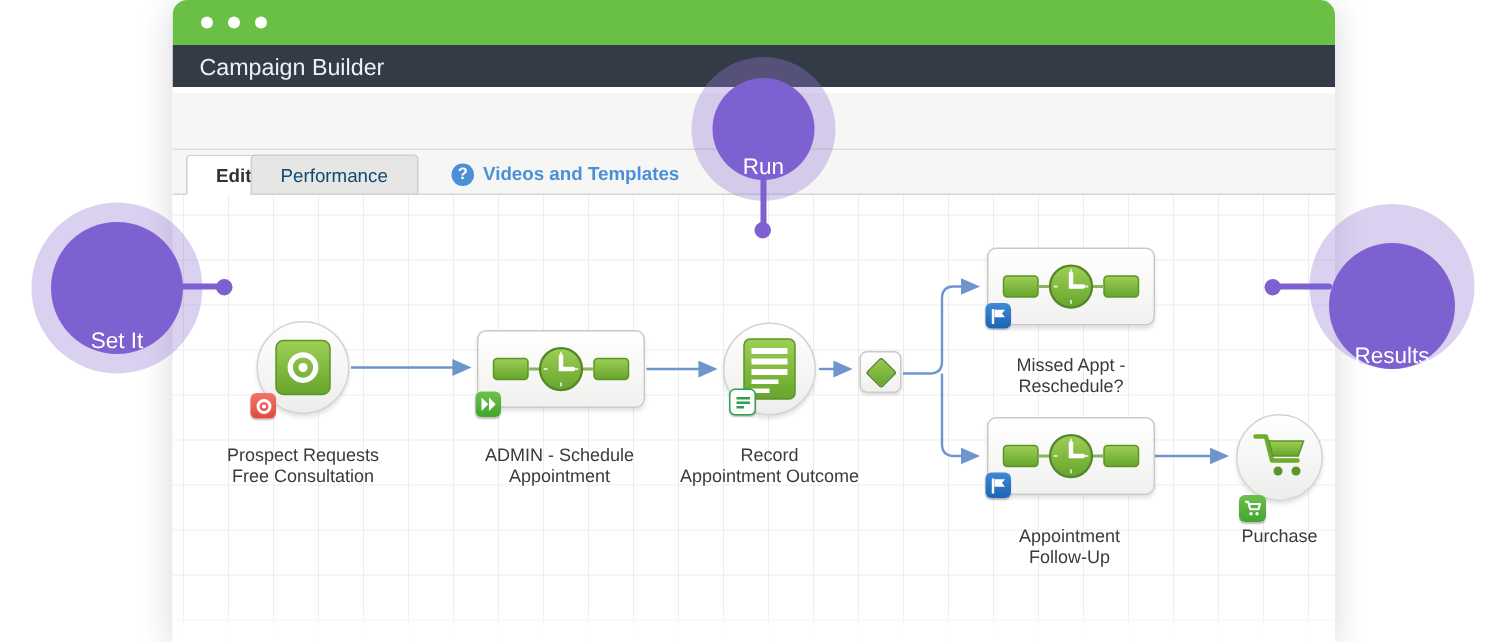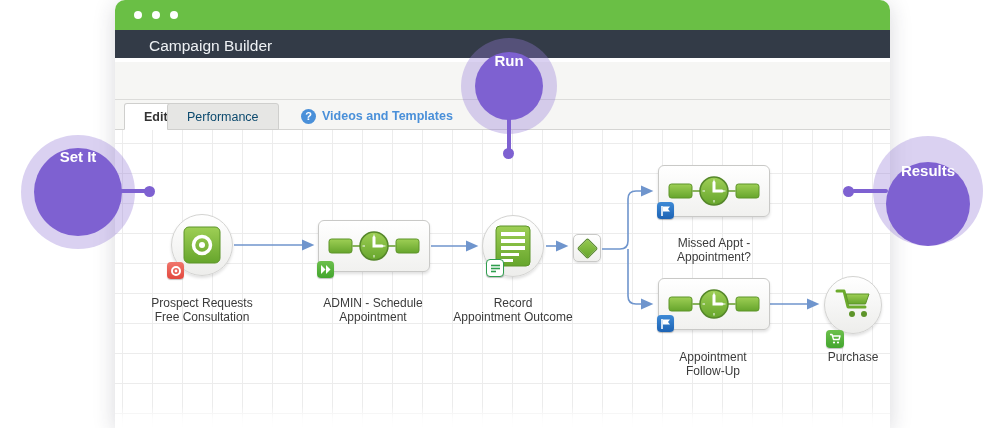--- a/index.html
+++ b/index.html
@@ -6,21 +6,21 @@
   html,body { width:1005px; height:428px; background:#fff; font-family:"Liberation Sans", sans-serif; }
   .stage { position:relative; width:1005px; height:428px; overflow:hidden; background:#fff; }
 
   
   .window { position:absolute; left:115px; top:0; width:775px; height:428px;
     border-radius:10px 10px 0 0; overflow:hidden; background:#fff; z-index:1;
     box-shadow:0 4px 22px rgba(40,40,60,.18); }
   .titlebar { position:absolute; left:0; top:0; width:100%; height:30px; background:#6abf45; }
   .titlebar .dot { position:absolute; top:11px; width:8px; height:8px; border-radius:50%; background:#fff; }
   .appheader { position:absolute; left:0; top:30px; width:100%; height:28px; background:#333b47;
-    color:#eef1f4; font-size:15.5px; line-height:32px; padding-left:34px; }
+    color:#eef1f4; font-size:15.5px; line-height:32px; padding-left:18px; }
   .toolbar { position:absolute; left:0; top:62px; width:100%; height:38px; background:#f6f6f4;
     border-bottom:1px solid #dcdcda; }
   .btn { position:absolute; top:71px; height:26px; background:linear-gradient(#ffffff,#f3f3f1);
     border:1px solid #c3c3c1; border-radius:4px; font-family:"Liberation Sans",sans-serif;
     font-size:12px; font-weight:bold; color:#3f3f3f; padding:0 12px; cursor:pointer; box-shadow:0 1px 1px rgba(0,0,0,.05); }
   .btn-back { left:15px; }
   .btn-campaign { left:102px; padding-right:26px; }
   .btn-campaign .caret { position:absolute; right:10px; top:8px; font-size:9px; color:#8a8a8a; }
   .title-partial { position:absolute; left:429px; top:77px; font-size:13px; font-weight:bold; color:#3a3a3a; }
   .saved { position:absolute; right:156px; top:78px; font-size:12px; color:#5d5d5d; }
@@ -63,21 +63,21 @@
   .badge-green { background:linear-gradient(#6cc04c,#43a52e); }
   .badge-blue  { background:linear-gradient(#3e8ad6,#1d63b4); }
   .badge-white { background:#fff; border:1.5px solid #2f9e4e; }
 
   .nlabel { position:absolute; width:150px; text-align:center; font-size:12px; line-height:14px;
     color:#3b3b3b;margin-top:16px; }
 
   
   .halo { position:absolute; border-radius:50%; background:rgba(148,124,214,.35); z-index:5; }
   .pcircle { position:absolute; border-radius:50%; background:#7e61d1; z-index:6; color:#fff;
-    display:flex; align-items:flex-start; justify-content:center; font-size:15px;font-weight:bold; }
+    display:flex; align-items:flex-end; justify-content:center; font-size:15px; }
   .pline { position:absolute; background:#7e61d1; z-index:6; border-radius:2px; }
   .pdot { position:absolute; width:11px; height:11px; border-radius:50%; background:#7e61d1; z-index:6; }
 </style>
 </head>
 <body>
 
 <svg width="0" height="0" style="position:absolute">
   <defs>
     <linearGradient id="seqg" x1="0" y1="0" x2="0" y2="1">
       <stop offset="0" stop-color="#9ecf55"></stop>
@@ -230,21 +230,21 @@
         </svg>
       </div>
       <div class="badge badge-blue" style="left:542px;top:202px">
         <svg width="11" height="12" viewBox="0 0 11 12">
             <line x1="2" y1="1" x2="2" y2="11" stroke="#fff" stroke-width="1.6"></line>
             <path d="M3 1.5 h7 l-2 2.5 l2 2.5 h-7 Z" fill="#fff"></path>
           </svg>
       </div>
       <div class="nlabel" style="left:524px;top:220px">
         <span>Missed Appt -</span><br>
-        <span>Appointment?</span>
+        <span>Reschedule?</span>
       </div>
 
       <div class="rect-node" style="left:543px;top:278px">
         <svg width="92" height="36" viewBox="0 0 92 36">
           <rect x="1" y="11" width="23" height="14" rx="2.5" fill="url(#seqg)" stroke="#5d9429"></rect>
           <rect x="68" y="11" width="23" height="14" rx="2.5" fill="url(#seqg)" stroke="#5d9429"></rect>
           <line x1="24" y1="18" x2="32" y2="18" stroke="#89b35e" stroke-width="2"></line>
           <line x1="60" y1="18" x2="68" y2="18" stroke="#89b35e" stroke-width="2"></line>
           <circle cx="46" cy="18" r="14" fill="url(#seqg)" stroke="#55872a" stroke-width="1.5"></circle>
           <g stroke="#e4f0da" stroke-width="1.2">

